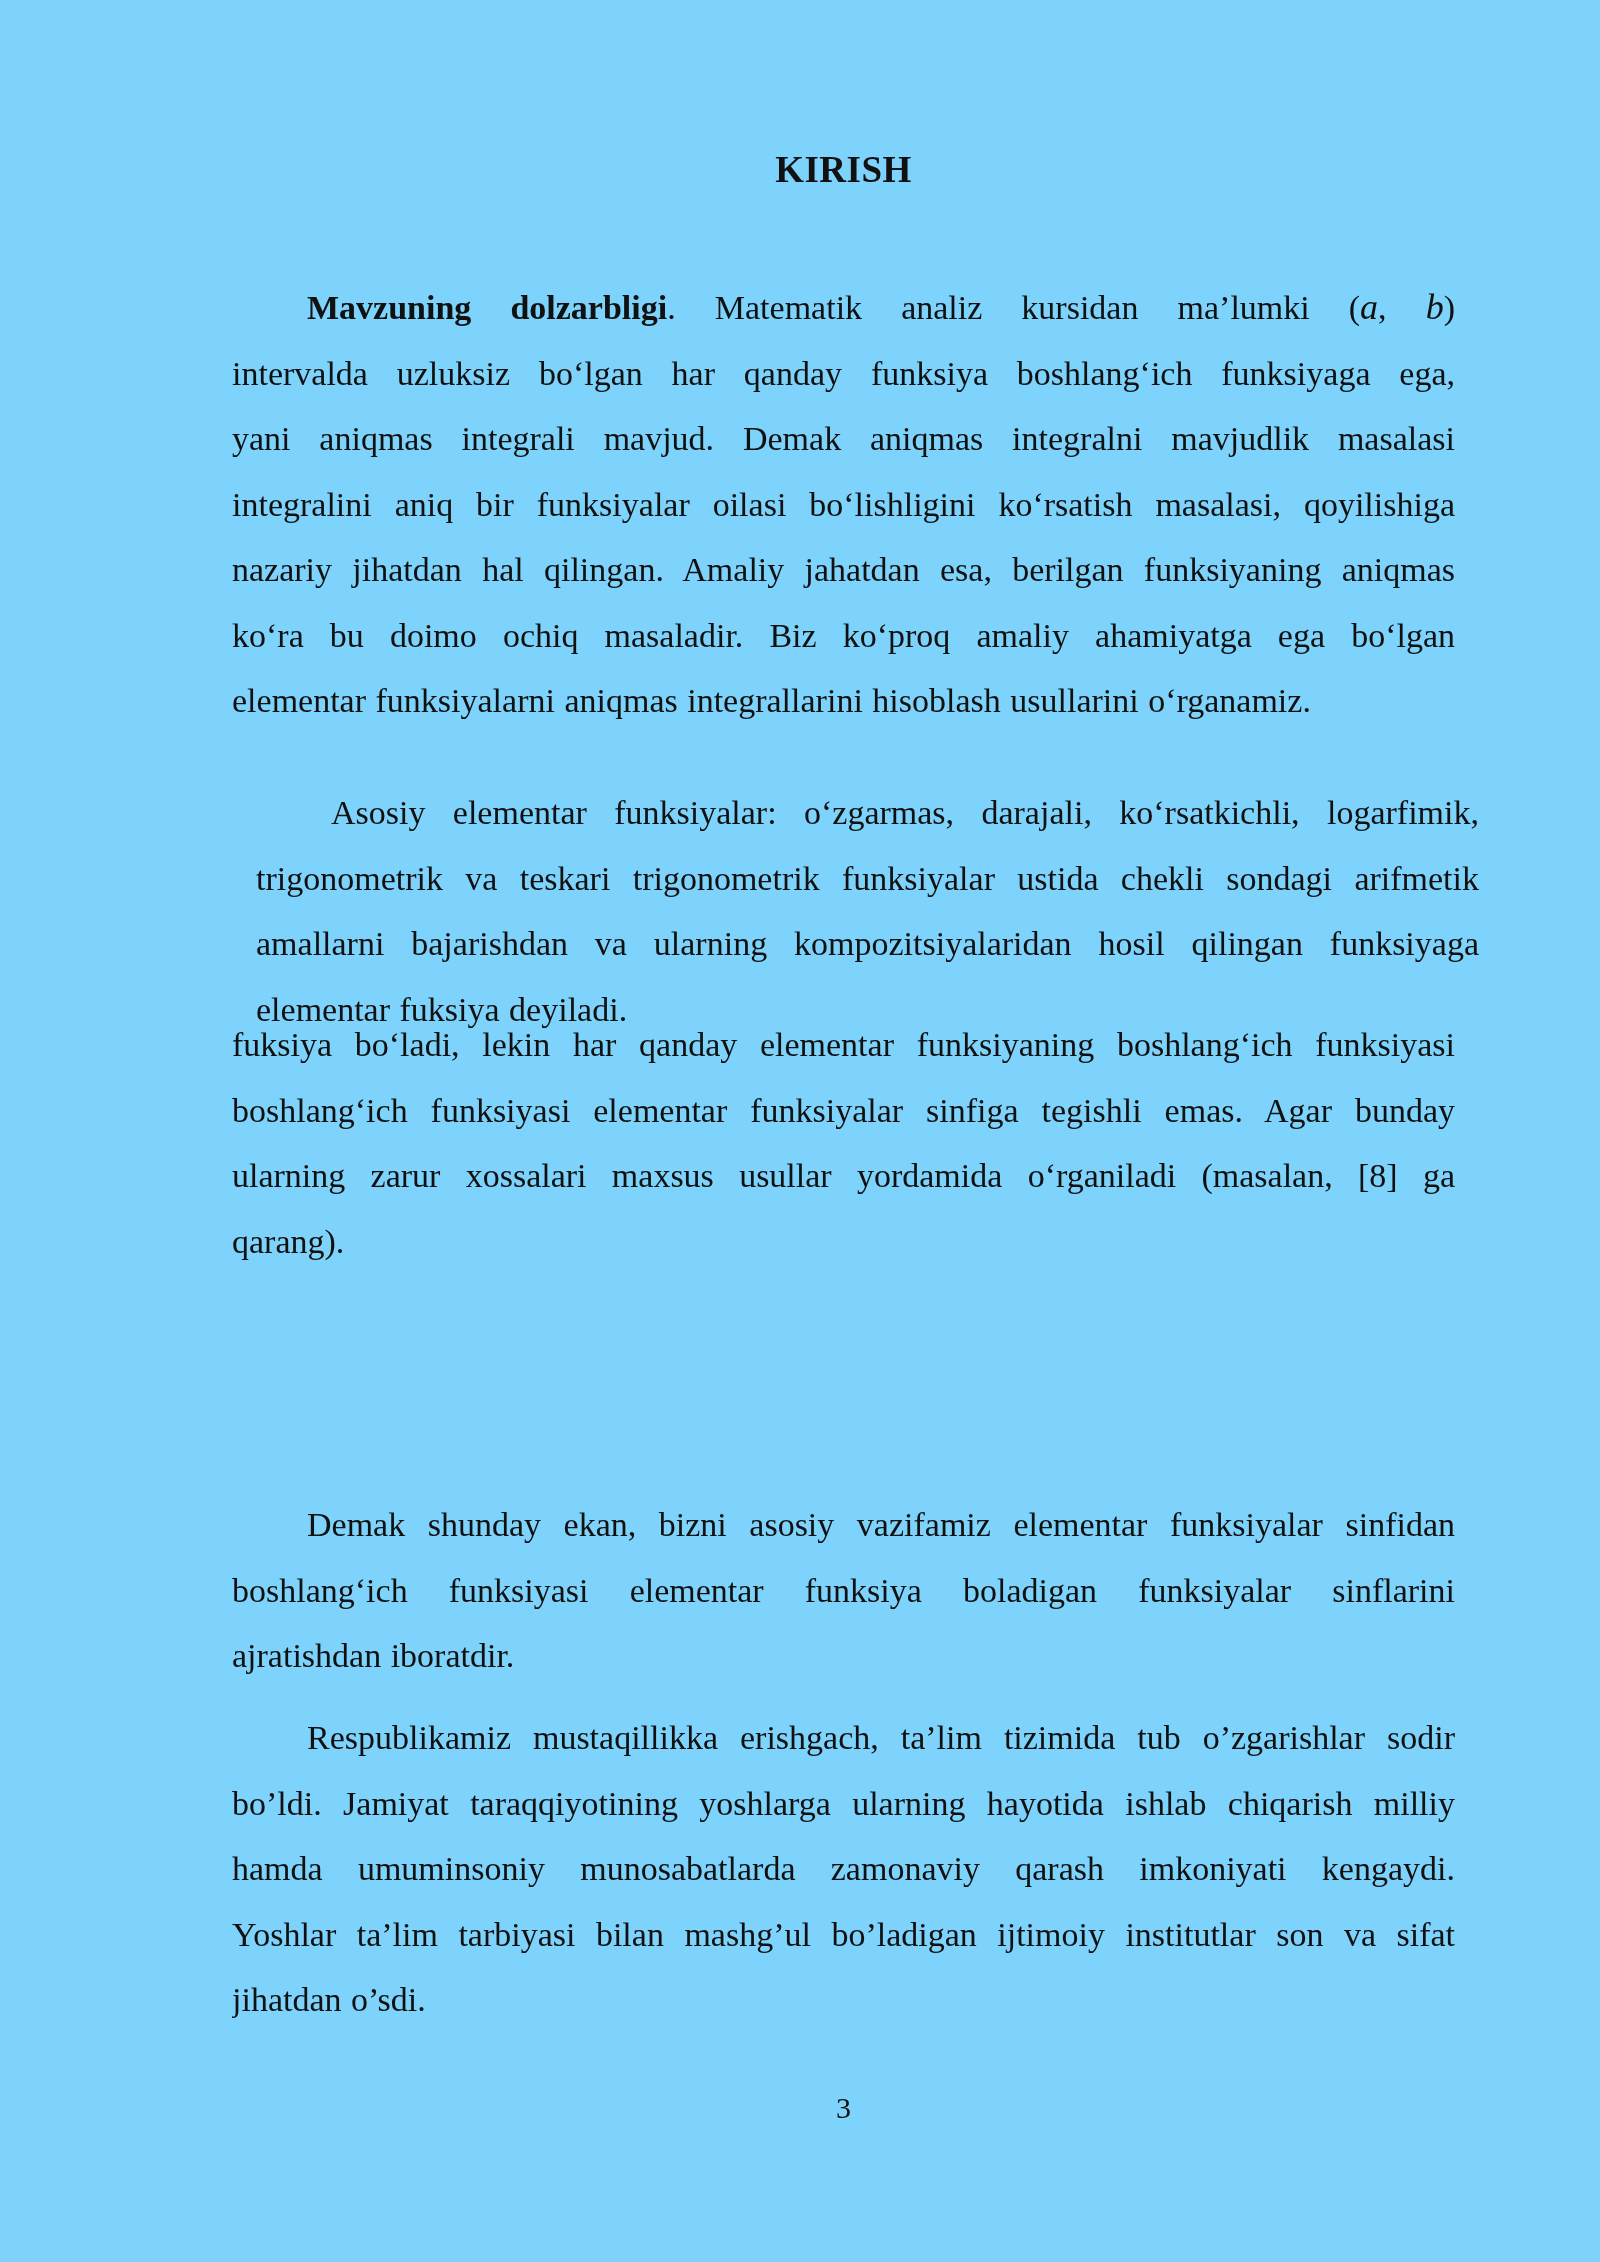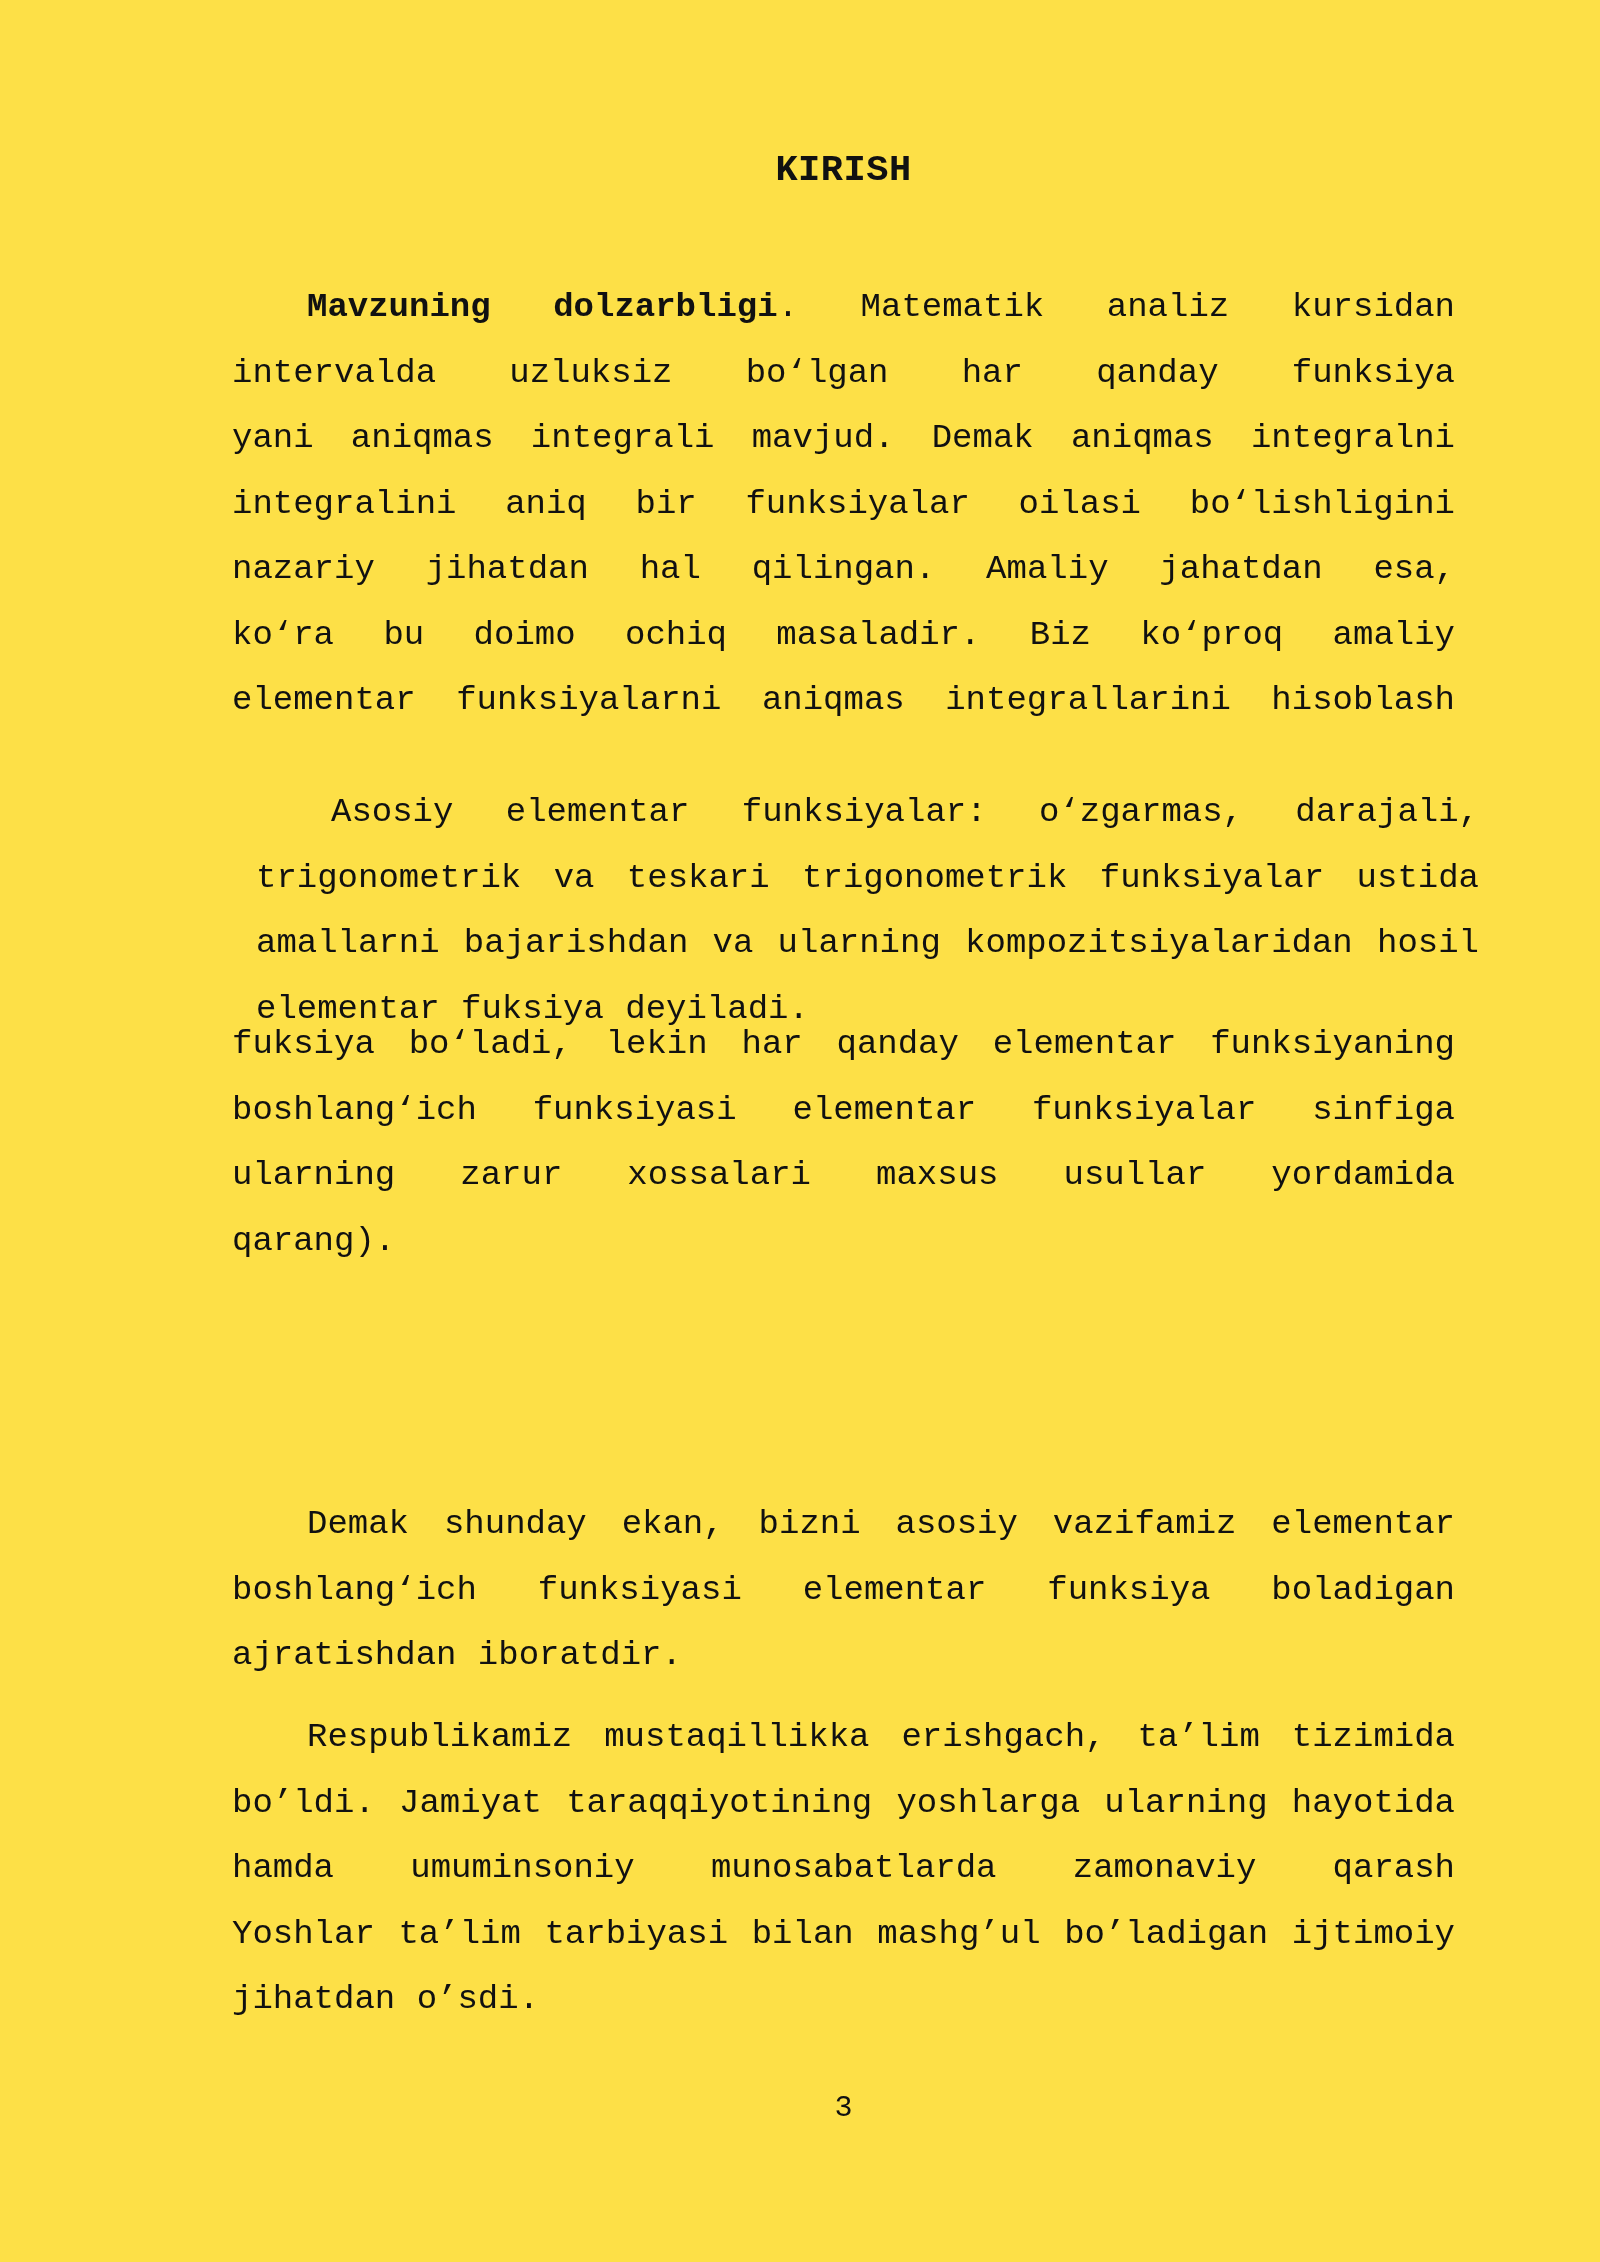--- a/index.html
+++ b/index.html
@@ -1,22 +1,22 @@
 <!DOCTYPE html>
 <html><head>
 <meta charset="utf-8">
 <style>
   html, body { margin: 0; padding: 0; background: #ffffff; }
   .page {
     position: relative;
     width: 1600px;
     height: 2262px;
-    background: #fde047;
+    background: #7dd3fc;
     color: #111111;
-    font-family: Liberation Mono, monospace;
+    font-family: Liberation Serif, serif;
     overflow: hidden;
   }
   .title {
     position: absolute;
     top: 148px;
     left: 232px;
     width: 1223px;
     margin: 0;
     text-align: center;
     font-size: 37px;
@@ -82,21 +82,21 @@
         <div class="line line-last"><span class="seg-n">elementar fuksiya deyiladi.</span></div>
       </div>
       <div class="paragraph" style="top: 1012px;">
         <div class="line"><span class="seg-n">fuksiya bo‘ladi, lekin har qanday elementar funksiyaning boshlang‘ich funksiyasi</span></div>
         <div class="line"><span class="seg-n">boshlang‘ich funksiyasi elementar funksiyalar sinfiga tegishli emas. Agar bunday</span></div>
         <div class="line"><span class="seg-n">ularning zarur xossalari  maxsus usullar yordamida o‘rganiladi (masalan, [8] ga</span></div>
         <div class="line line-last"><span class="seg-n">qarang).</span></div>
       </div>
       <div class="paragraph" style="top: 1492px;">
         <div class="line line-indent"><span class="seg-n">Demak shunday ekan,  bizni asosiy vazifamiz elementar funksiyalar sinfidan</span></div>
-        <div class="line"><span class="seg-n">boshlang‘ich funksiyasi elementar funksiya boladigan funksiyaga sinflarini</span></div>
+        <div class="line"><span class="seg-n">boshlang‘ich funksiyasi elementar funksiya boladigan funksiyalar sinflarini</span></div>
         <div class="line line-last"><span class="seg-n">ajratishdan iboratdir.</span></div>
       </div>
       <div class="paragraph" style="top: 1705px;">
         <div class="line line-indent"><span class="seg-n">Respublikamiz mustaqillikka erishgach, ta’lim tizimida tub o’zgarishlar sodir</span></div>
         <div class="line"><span class="seg-n">bo’ldi. Jamiyat taraqqiyotining yoshlarga ularning hayotida ishlab chiqarish milliy</span></div>
         <div class="line"><span class="seg-n">hamda umuminsoniy munosabatlarda zamonaviy qarash imkoniyati kengaydi.</span></div>
         <div class="line"><span class="seg-n">Yoshlar ta’lim tarbiyasi bilan mashg’ul bo’ladigan ijtimoiy institutlar son va sifat</span></div>
         <div class="line line-last"><span class="seg-n">jihatdan o’sdi.</span></div>
       </div>
     </div>

